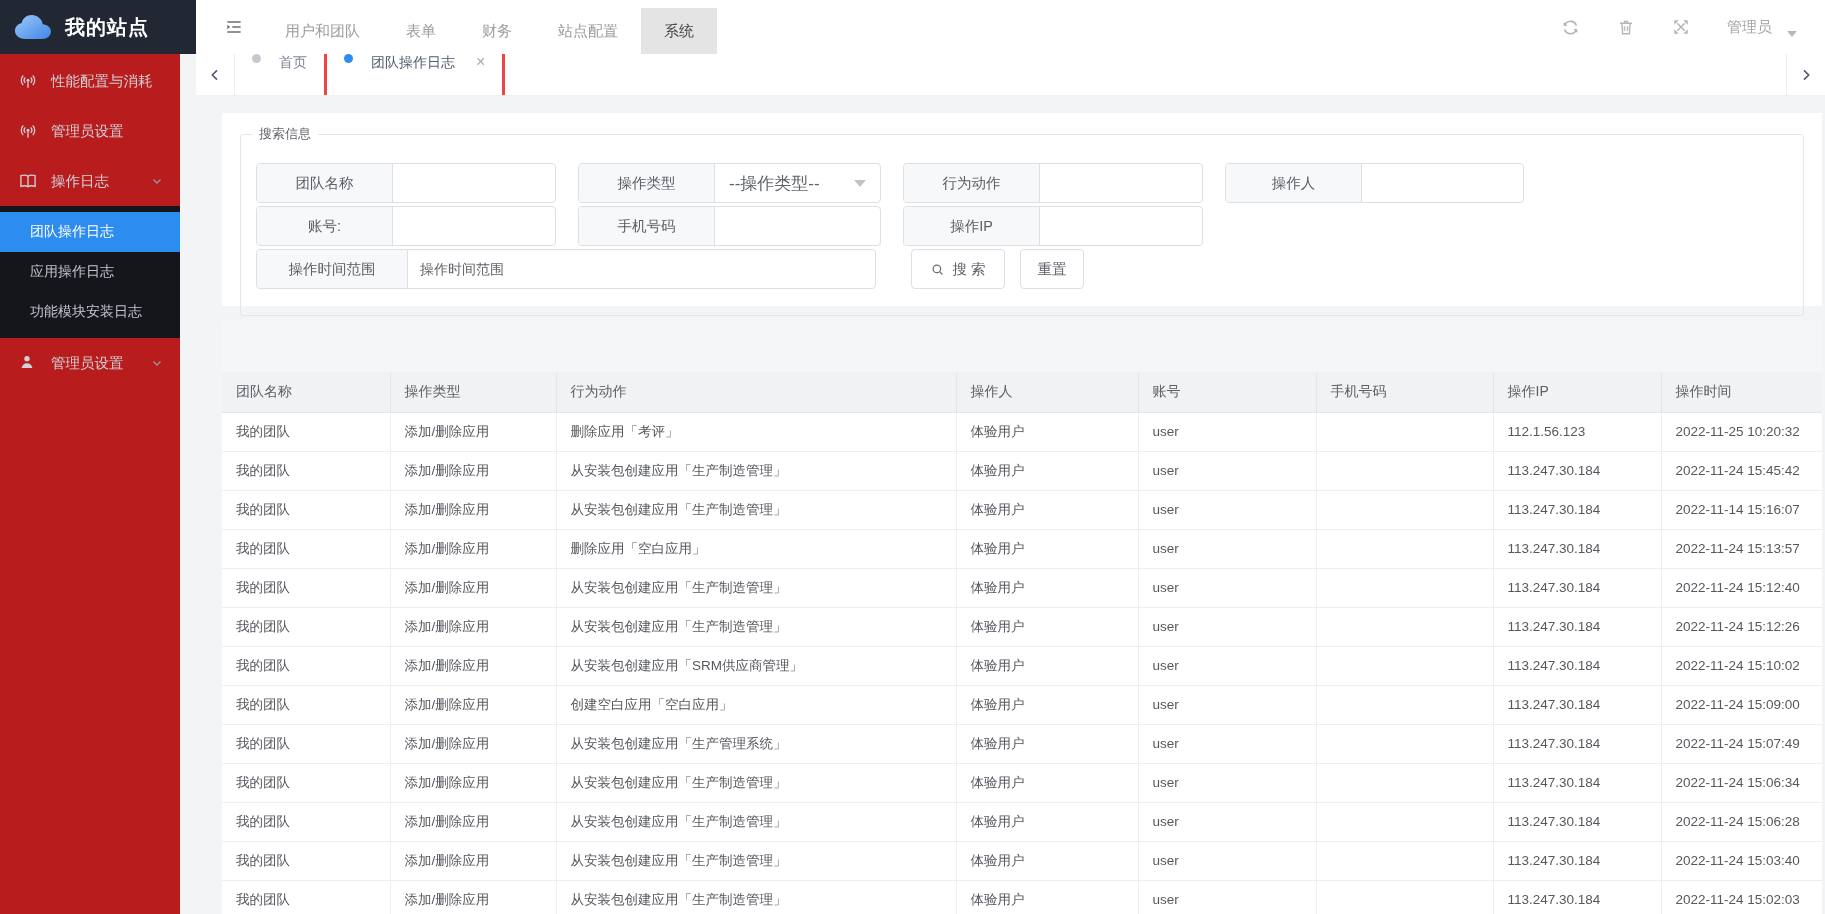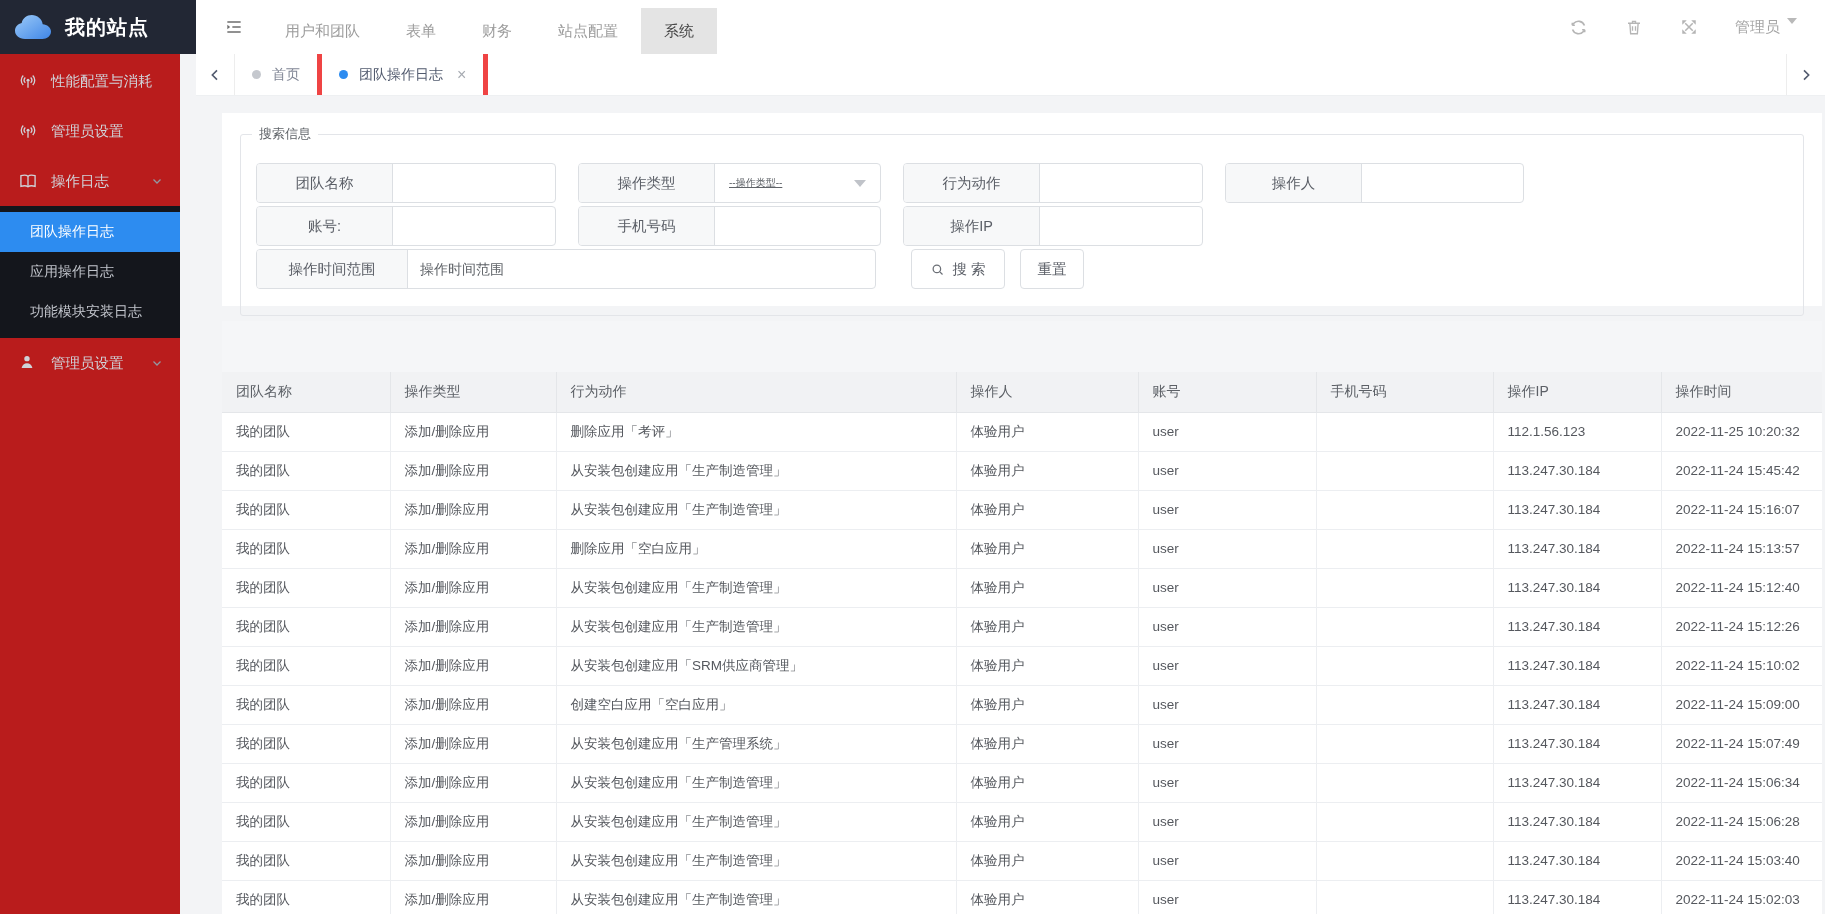--- a/index.html
+++ b/index.html
@@ -10,29 +10,29 @@
   
   .topbar{position:absolute;top:0;left:0;right:0;height:54px;background:#fff;display:flex;align-items:stretch;z-index:5;}
   .logo{width:196px;flex:none;background:#222734;color:#fff;display:flex;align-items:center;gap:10px;padding-left:13px;box-sizing:border-box;}
   .logo-text{font-size:20px;font-weight:bold;letter-spacing:1px;}
   .collapse-btn{align-self:center;margin-left:28px;color:#6e6e6e;cursor:pointer;}
   .nav-menu{display:flex;align-items:stretch;margin-left:18px;}
   .nav-item{display:flex;align-items:center;padding:0 23px;font-size:15px;color:#9c9c9c;cursor:pointer;margin-top:8px;}
   .nav-item.active{background:#e4e4e4;color:#474747;}
   .top-right{margin-left:auto;display:flex;align-items:center;gap:37px;padding-right:28px;}
   .top-icon{color:#b5b5b5;cursor:pointer;}
-  .user-menu{display:flex;align-items:flex-start;gap:7px;color:#a5a5a5;font-size:15px;cursor:pointer;}
+  .user-menu{display:flex;align-items:flex-end;gap:15px;color:#a5a5a5;font-size:15px;cursor:pointer;}
   .caret-down{width:0;height:0;border-left:5px solid transparent;border-right:5px solid transparent;border-top:6px solid #b9b9b9;}
 
   
   .tabbar{position:absolute;top:54px;left:196px;right:0;height:41px;background:#fff;border-bottom:1px solid #eef0f2;display:flex;align-items:stretch;z-index:4;}
   .tab-arrow{width:38px;display:flex;align-items:center;justify-content:center;color:#515a6e;cursor:pointer;flex:none;}
   .tab-arrow.left{border-right:1px solid #ededed;}
   .tab-arrow.right{position:absolute;right:0;top:0;bottom:0;border-left:1px solid #ededed;background:#fff;}
-  .tab{display:flex;align-items:center;gap:11px;padding:0 17px;border-right:5px solid #ef4444;font-size:14px;color:#808695;cursor:pointer;}
+  .tab{display:flex;gap:18px;padding:0 17px;border-right:3px solid #ef4444;font-size:14px;color:#808695;cursor:pointer;}
   .tab.active{color:#515a6e;}
   .dot{width:9px;height:9px;border-radius:50%;background:#c5c8ce;flex:none;}
   .tab.active .dot{background:var(--accent,#2d8cf0);}
   .tab-close{color:#a7abb2;font-size:16px;margin-left:3px;line-height:1;}
 
   
   .sidebar{position:absolute;top:54px;left:0;bottom:0;width:180px;background:#b91c1c;z-index:3;padding-top:2px;}
   .side-item{height:50px;display:flex;align-items:center;color:#d0d3d9;font-size:14.5px;padding:0 16px 0 18px;cursor:pointer;}
   .side-item .s-icon{width:20px;height:20px;margin-right:13px;color:#cfd2d8;flex:none;}
   .side-item .s-chev{margin-left:auto;color:#9298a2;width:14px;height:14px;flex:none;}
@@ -42,21 +42,21 @@
 
   
   .search-panel{position:absolute;left:222px;top:113px;width:1600px;height:193px;background:#fff;box-sizing:border-box;}
   .search-panel fieldset{border:1px solid #e3e5e9;border-radius:3px;margin:12px 18px 0;padding:20px 0 23px;}
   .search-panel legend{margin-left:11px;padding:0 7px;font-size:13px;color:#5f6368;}
   .frow{display:flex;margin:0 0 3px 15px;}
   .fgroup{display:flex;height:40px;border:1px solid #dcdfe3;border-radius:4px;background:#fff;box-sizing:border-box;overflow:hidden;margin-right:22px;flex:none;}
   .flabel{background:#f7f8f9;border-right:1px solid #dcdfe3;display:flex;align-items:center;justify-content:center;width:135px;color:#5a5e66;font-size:14.5px;flex:none;}
   .fgroup input{border:0;outline:0;flex:1;min-width:0;padding:0 12px;font-size:14px;color:#515a6e;background:transparent;}
   .fgroup input::placeholder{color:#5f6368;opacity:1;}
-  .fselect{flex:1;display:flex;align-items:center;justify-content:space-between;padding:0 14px;color:#5f6368;font-size:10px;cursor:pointer;text-decoration:underline;}
+  .fselect{flex:1;display:flex;align-items:center;justify-content:space-between;padding:0 14px;color:#5f6368;font-size:17px;cursor:pointer;}
   .sel-caret{width:0;height:0;border-left:6px solid transparent;border-right:6px solid transparent;border-top:7px solid #c0c3c9;}
   .w300{width:300px;} .w303{width:303px;} .w299{width:299px;} .w620{width:620px;}
   .flabel-wide{width:150px;}
   .btn{height:40px;border:1px solid #dcdfe3;border-radius:4px;background:#fff;color:#5a5e66;font-size:14.5px;
        display:flex;align-items:center;justify-content:center;gap:7px;cursor:pointer;box-sizing:border-box;flex:none;}
   .btn-search{width:94px;margin-left:13px;}
   .btn-reset{width:64px;margin-left:15px;}
   .btn .icon{color:#6b6f76;}
 
   
@@ -320,21 +320,21 @@
             <td>2022-11-24 15:45:42</td>
           </tr>
           <tr>
             <td>我的团队</td>
             <td>添加/删除应用</td>
             <td>从安装包创建应用「生产制造管理」</td>
             <td>体验用户</td>
             <td>user</td>
             <td></td>
             <td>113.247.30.184</td>
-            <td>2022-11-24 15:16:07</td>
+            <td>2022-11-14 15:16:07</td>
           </tr>
           <tr>
             <td>我的团队</td>
             <td>添加/删除应用</td>
             <td>删除应用「空白应用」</td>
             <td>体验用户</td>
             <td>user</td>
             <td></td>
             <td>113.247.30.184</td>
             <td>2022-11-24 15:13:57</td>

